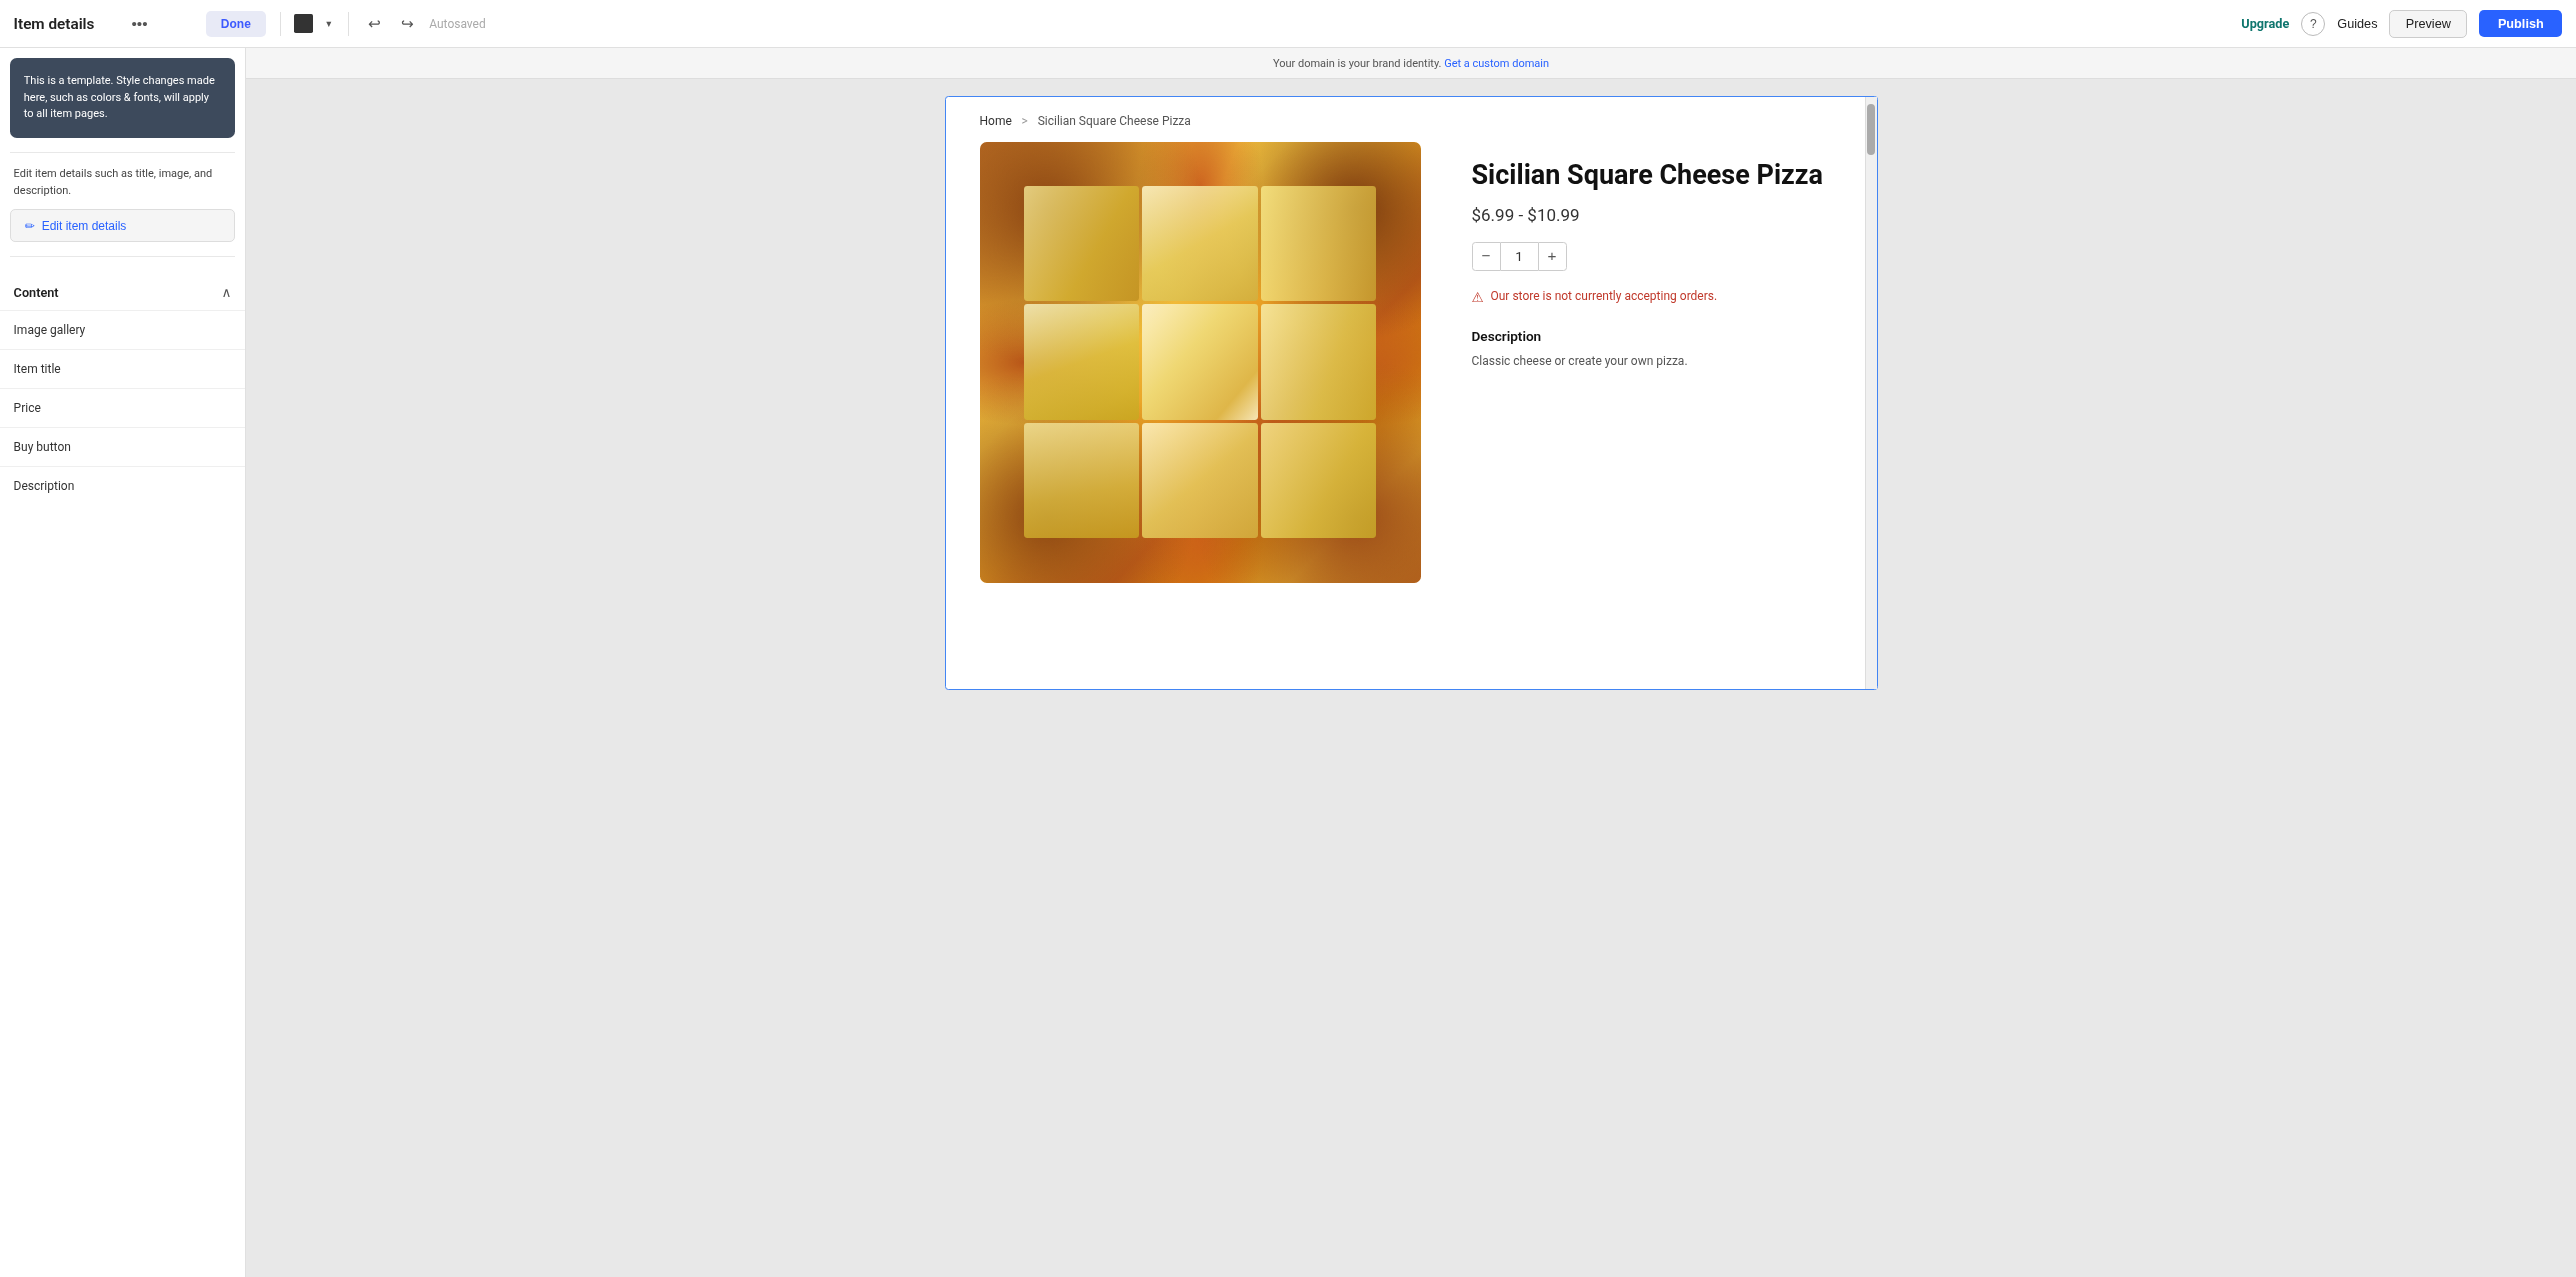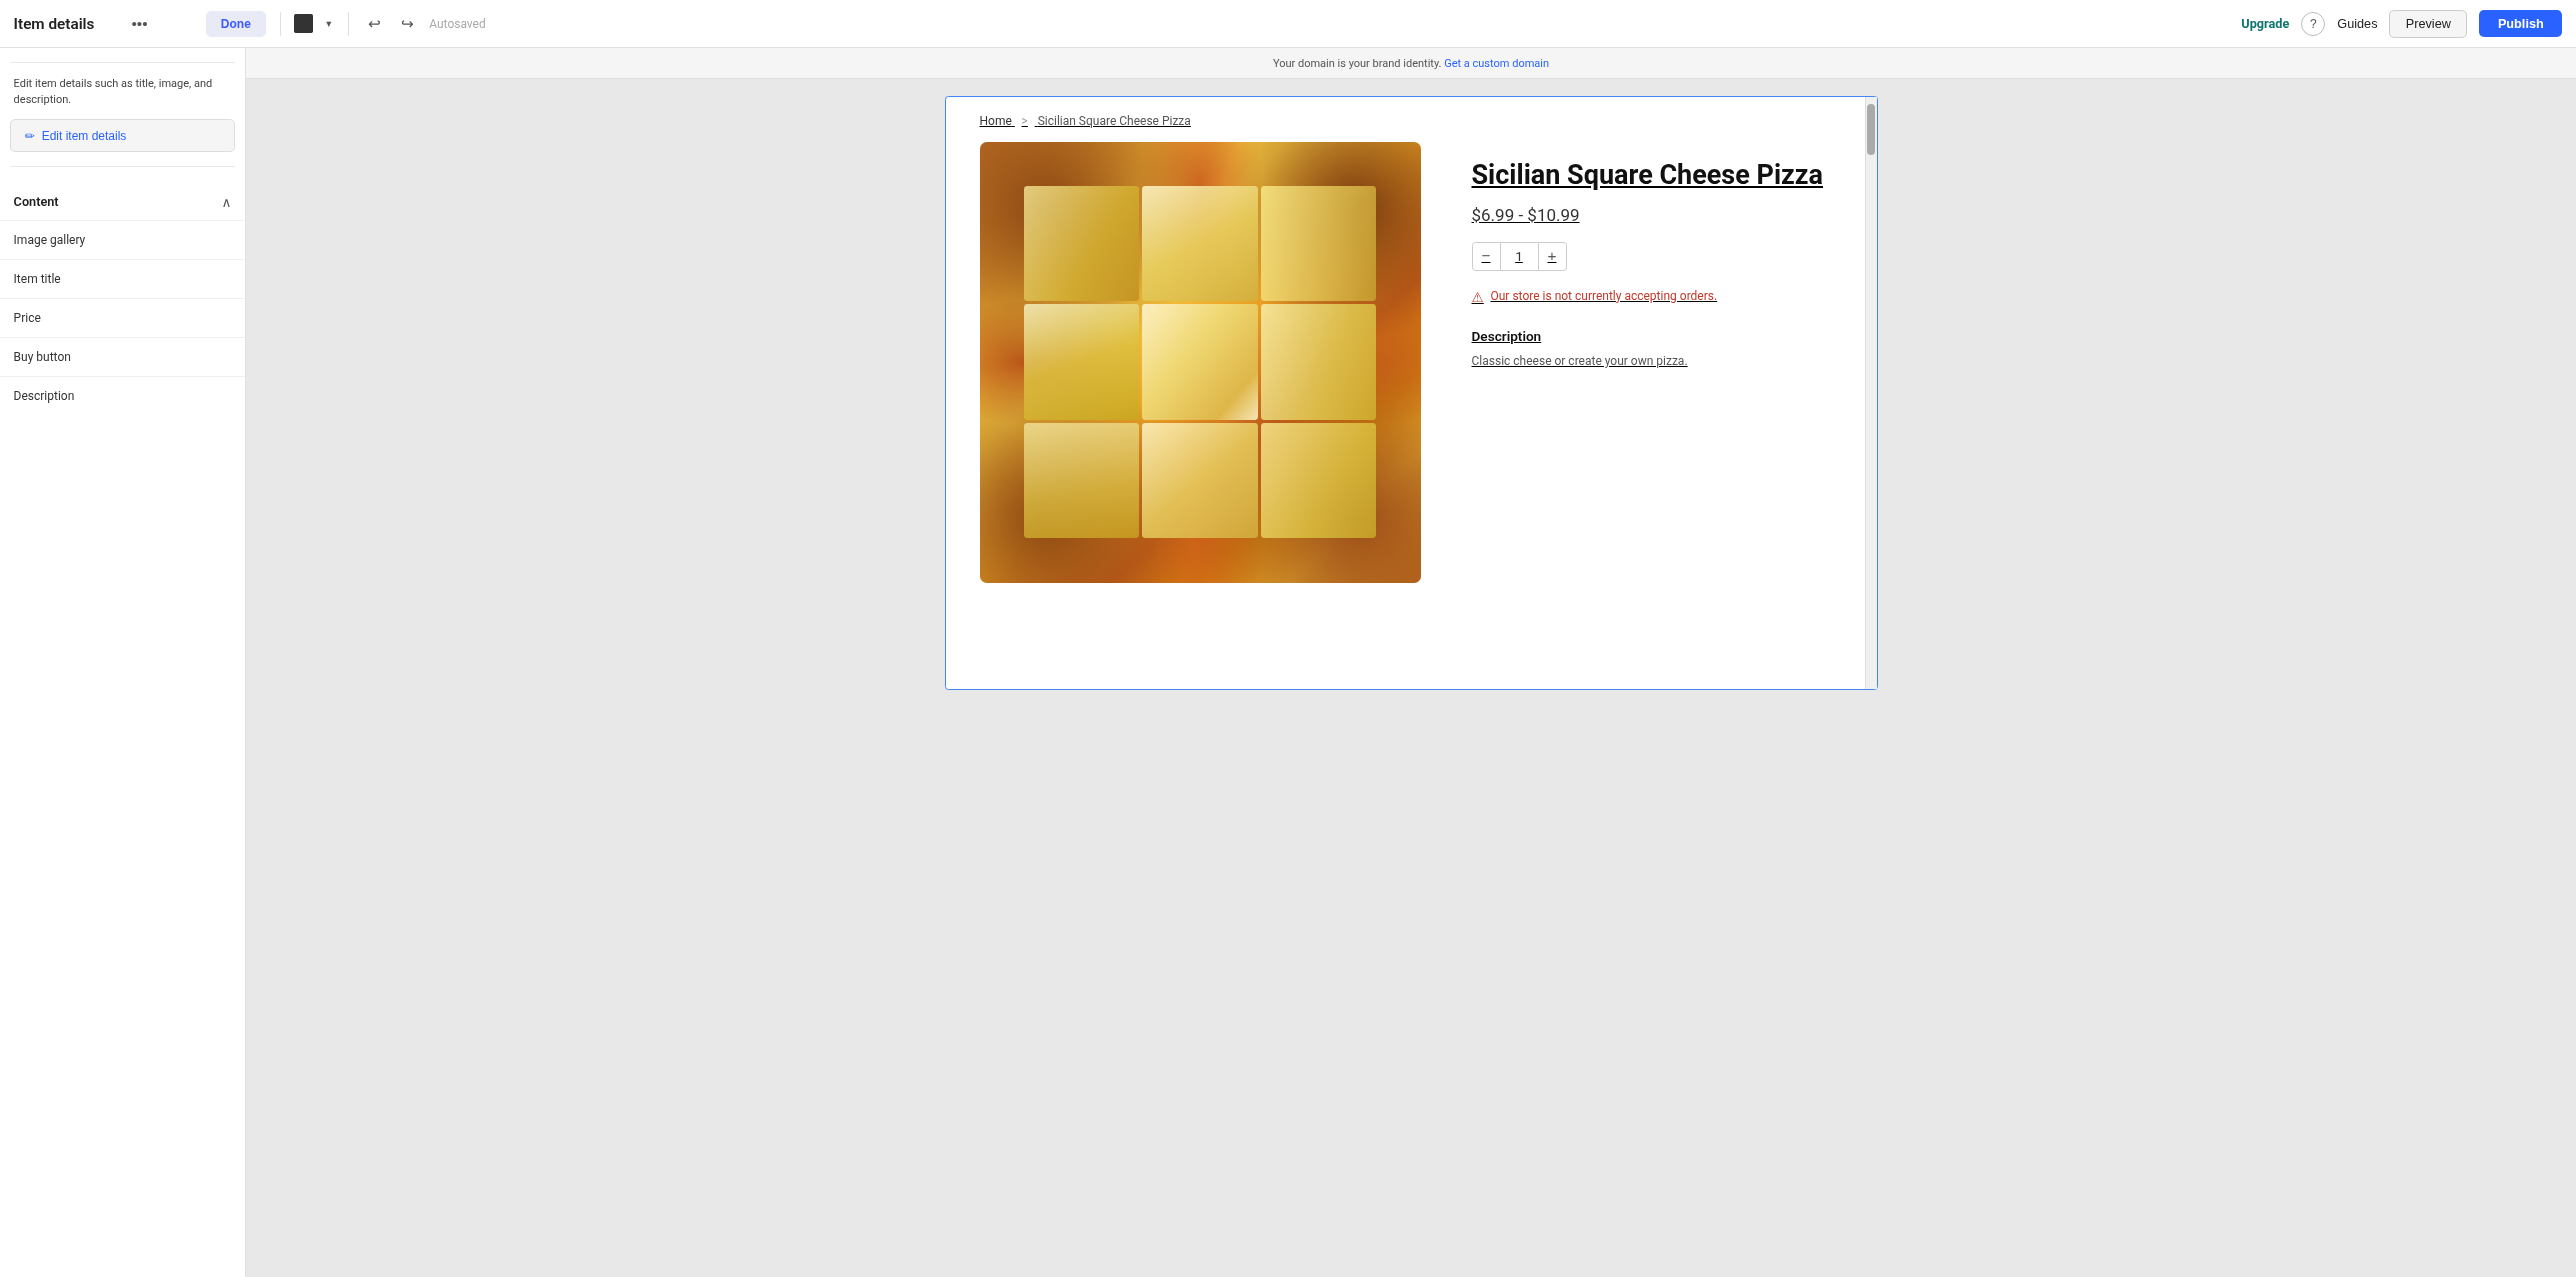--- a/index.html
+++ b/index.html
@@ -244,21 +244,20 @@
     }
 
     .page-canvas {
       background: #ffffff;
       width: 933px;
       min-height: 594px;
       margin: 17px auto;
       border: 1.7px solid #4285f4;
       border-radius: 3.4px;
       position: relative;
-      text-decoration: underline;
     }
     .canvas-scroll-indicator {
       position: absolute;
       right: 0;
       top: 0;
       bottom: 0;
       width: 12px;
       background: #f0f0f0;
       border-left: 0.8px solid #ddd;
     }
@@ -437,20 +436,21 @@
     <button class="toolbar-help-btn">?</button>
     <button class="toolbar-guides-btn">Guides</button>
     <button class="toolbar-preview-btn">Preview</button>
     <button class="toolbar-publish-btn">Publish</button>
   </div>
 </div>
 
 <div class="main-layout">
 
   <div class="sidebar">
+    <div class="sidebar-template-notice">This is a template. Style changes made here, such as colors &amp; fonts, will apply to all item pages.</div>
     <div class="sidebar-divider"></div>
     <p class="sidebar-edit-description">Edit item details such as title, image, and description.</p>
     <button class="sidebar-edit-btn">
       <span class="edit-icon">✏</span>
       <span>Edit item details</span>
     </button>
     <div class="sidebar-divider"></div>
     <div class="sidebar-content-section">
       <div class="sidebar-section-header">
         <span>Content</span>

